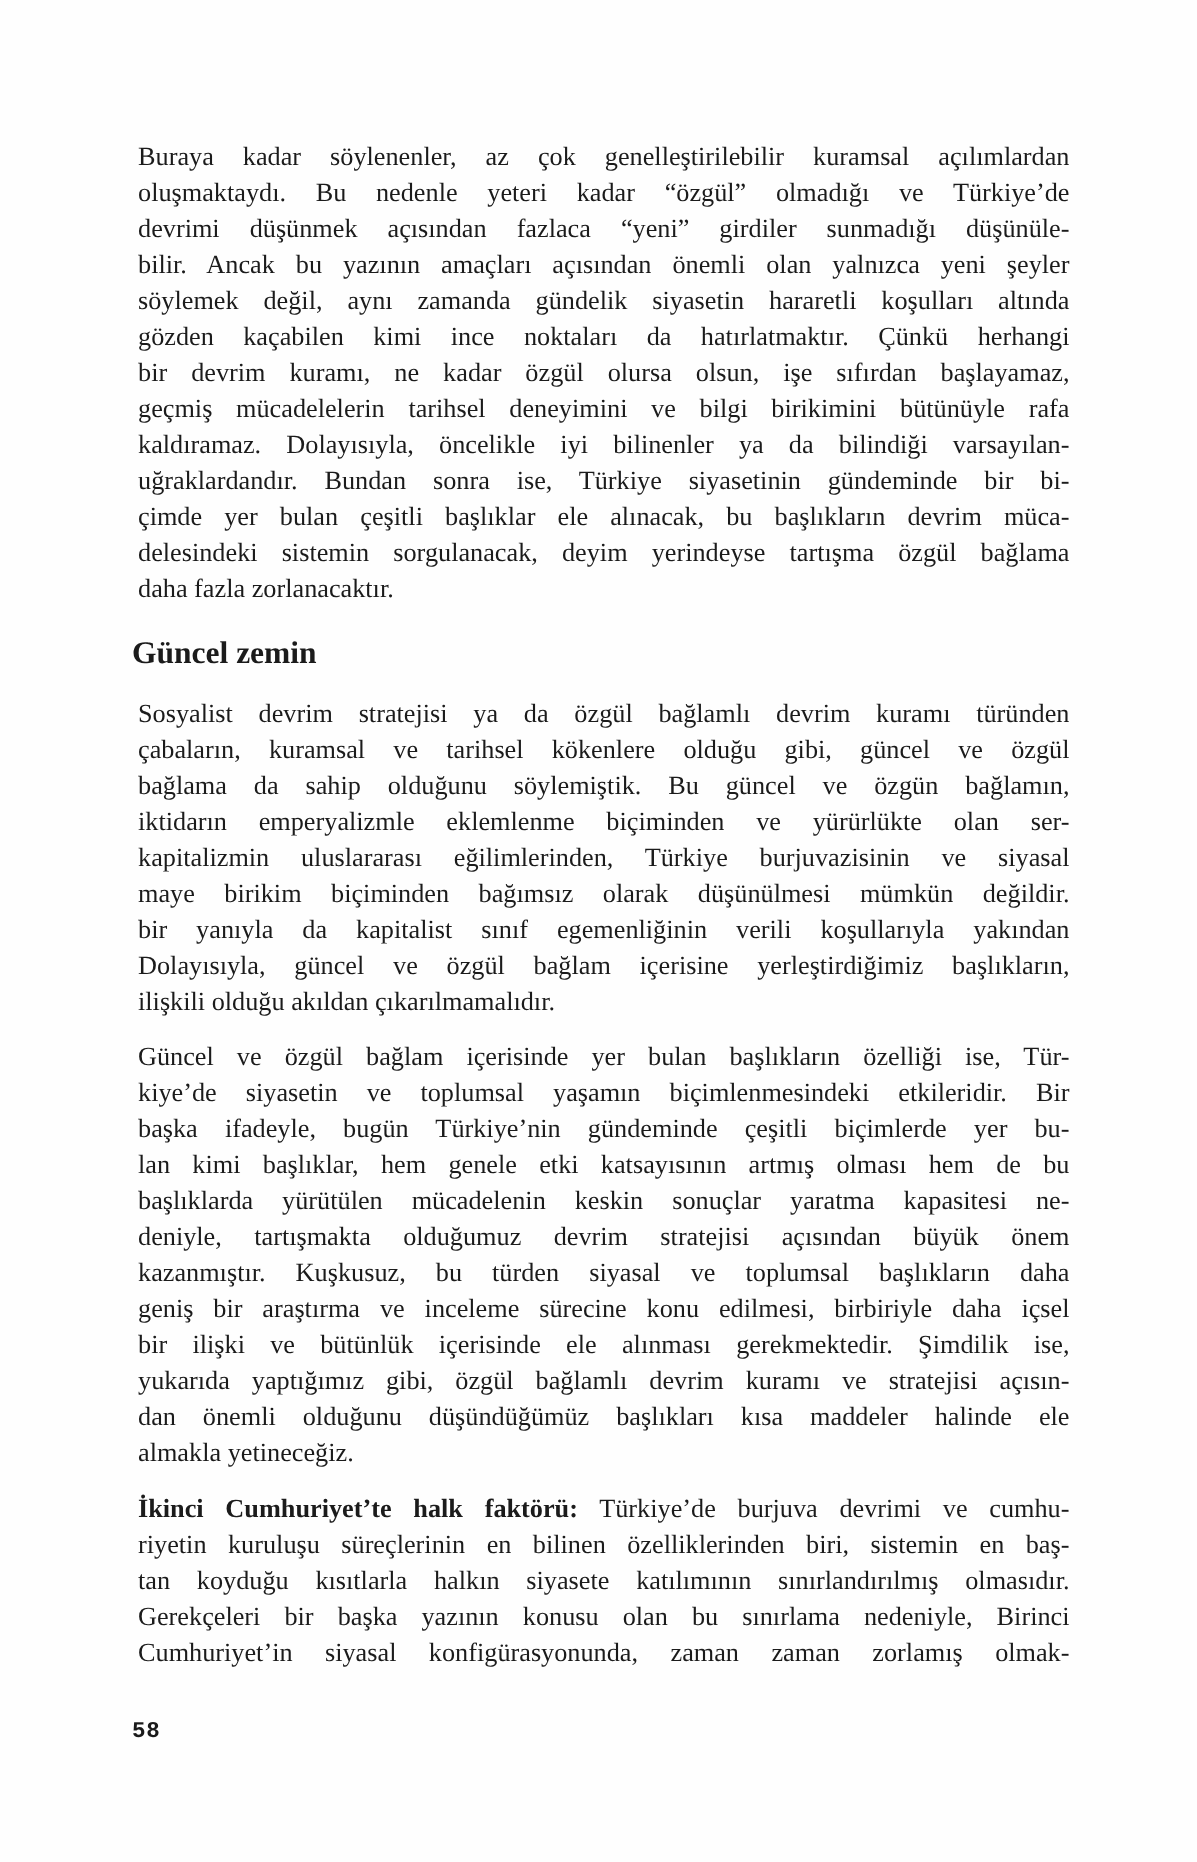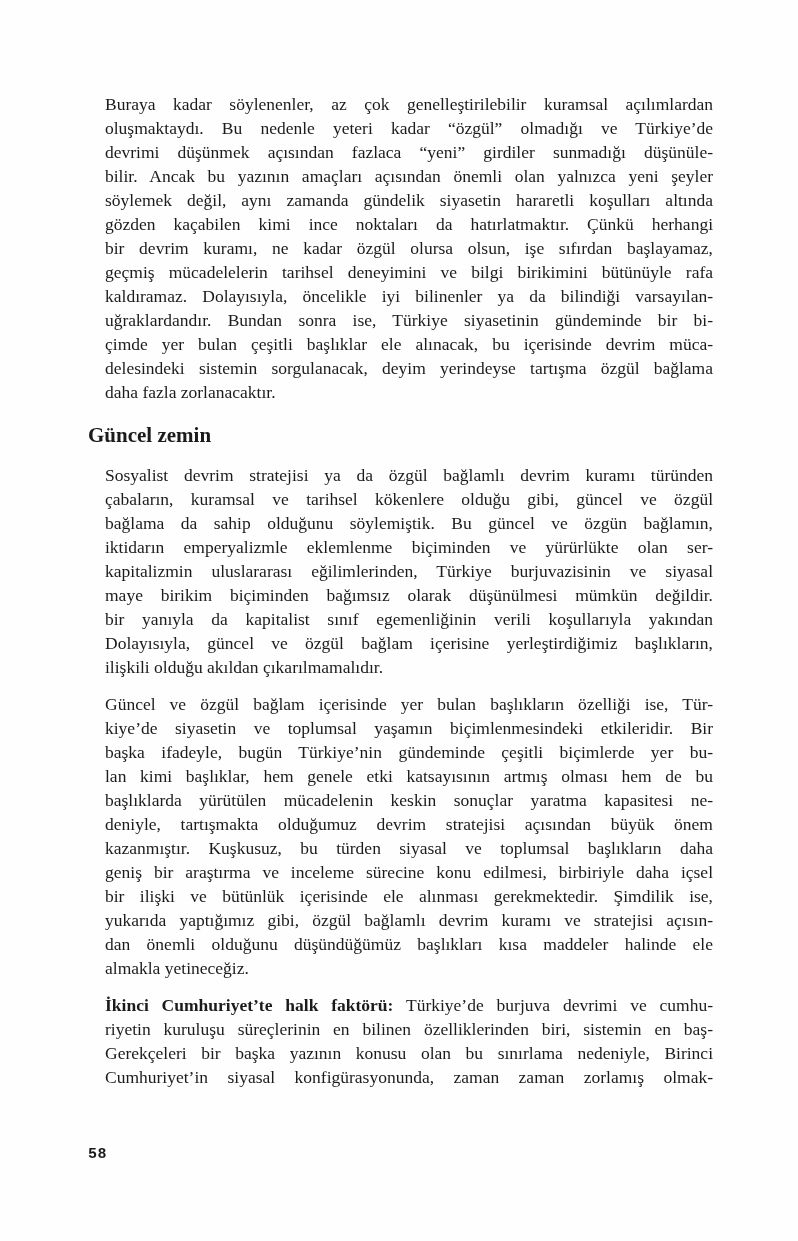--- a/index.html
+++ b/index.html
@@ -18,21 +18,21 @@
   }
   .text-block {
     position: absolute;
     left: 88px;
     top: 92px;
     width: 625px;
     font-size: 17.5px;
     line-height: 24px;
   }
   .paragraph {
-    margin: 0 0 13px 17px;
+    margin: 0 0 13px 4px;
   }
   .line {
     text-align: justify;
     text-align-last: justify;
   }
   .line.last {
     text-align-last: left;
   }
   .run-in-heading {
     font-weight: bold;
@@ -63,21 +63,21 @@
         <div class="line">Buraya kadar söylenenler, az çok genelleştirilebilir kuramsal açılımlardan</div>
         <div class="line">oluşmaktaydı. Bu nedenle yeteri kadar “özgül” olmadığı ve Türkiye’de</div>
         <div class="line">devrimi düşünmek açısından fazlaca “yeni” girdiler sunmadığı düşünüle-</div>
         <div class="line">bilir. Ancak bu yazının amaçları açısından önemli olan yalnızca yeni şeyler</div>
         <div class="line">söylemek değil, aynı zamanda gündelik siyasetin hararetli koşulları altında</div>
         <div class="line">gözden kaçabilen kimi ince noktaları da hatırlatmaktır. Çünkü herhangi</div>
         <div class="line">bir devrim kuramı, ne kadar özgül olursa olsun, işe sıfırdan başlayamaz,</div>
         <div class="line">geçmiş mücadelelerin tarihsel deneyimini ve bilgi birikimini bütünüyle rafa</div>
         <div class="line">kaldıramaz. Dolayısıyla, öncelikle iyi bilinenler ya da bilindiği varsayılan-</div>
         <div class="line">uğraklardandır. Bundan sonra ise, Türkiye siyasetinin gündeminde bir bi-</div>
-        <div class="line">çimde yer bulan çeşitli başlıklar ele alınacak, bu içerisinde devrim müca-</div>
+        <div class="line">çimde yer bulan çeşitli başlıklar ele alınacak, bu başlıkların devrim müca-</div>
         <div class="line">delesindeki sistemin sorgulanacak, deyim yerindeyse tartışma özgül bağlama</div>
         <div class="line last">daha fazla zorlanacaktır.</div>
       </div>
       <h2 class="section-heading">Güncel zemin</h2>
       <div class="paragraph">
         <div class="line">Sosyalist devrim stratejisi ya da özgül bağlamlı devrim kuramı türünden</div>
         <div class="line">çabaların, kuramsal ve tarihsel kökenlere olduğu gibi, güncel ve özgül</div>
         <div class="line">bağlama da sahip olduğunu söylemiştik. Bu güncel ve özgün bağlamın,</div>
         <div class="line">iktidarın emperyalizmle eklemlenme biçiminden ve yürürlükte olan ser-</div>
         <div class="line">kapitalizmin uluslararası eğilimlerinden, Türkiye burjuvazisinin ve siyasal</div>
@@ -96,18 +96,19 @@
         <div class="line">kazanmıştır. Kuşkusuz, bu türden siyasal ve toplumsal başlıkların daha</div>
         <div class="line">geniş bir araştırma ve inceleme sürecine konu edilmesi, birbiriyle daha içsel</div>
         <div class="line">bir ilişki ve bütünlük içerisinde ele alınması gerekmektedir. Şimdilik ise,</div>
         <div class="line">yukarıda yaptığımız gibi, özgül bağlamlı devrim kuramı ve stratejisi açısın-</div>
         <div class="line">dan önemli olduğunu düşündüğümüz başlıkları kısa maddeler halinde ele</div>
         <div class="line last">almakla yetineceğiz.</div>
       </div>
       <div class="paragraph">
         <div class="line"><span class="run-in-heading">İkinci Cumhuriyet’te halk faktörü:</span> Türkiye’de burjuva devrimi ve cumhu-</div>
         <div class="line">riyetin kuruluşu süreçlerinin en bilinen özelliklerinden biri, sistemin en baş-</div>
+        <div class="line">tan koyduğu kısıtlarla halkın siyasete katılımının sınırlandırılmış olmasıdır.</div>
         <div class="line">Gerekçeleri bir başka yazının konusu olan bu sınırlama nedeniyle, Birinci</div>
         <div class="line">Cumhuriyet’in siyasal konfigürasyonunda, zaman zaman zorlamış olmak-</div>
       </div>
     </div>
   <div class="page-number">58</div>
 </div>
 
 </body></html>

